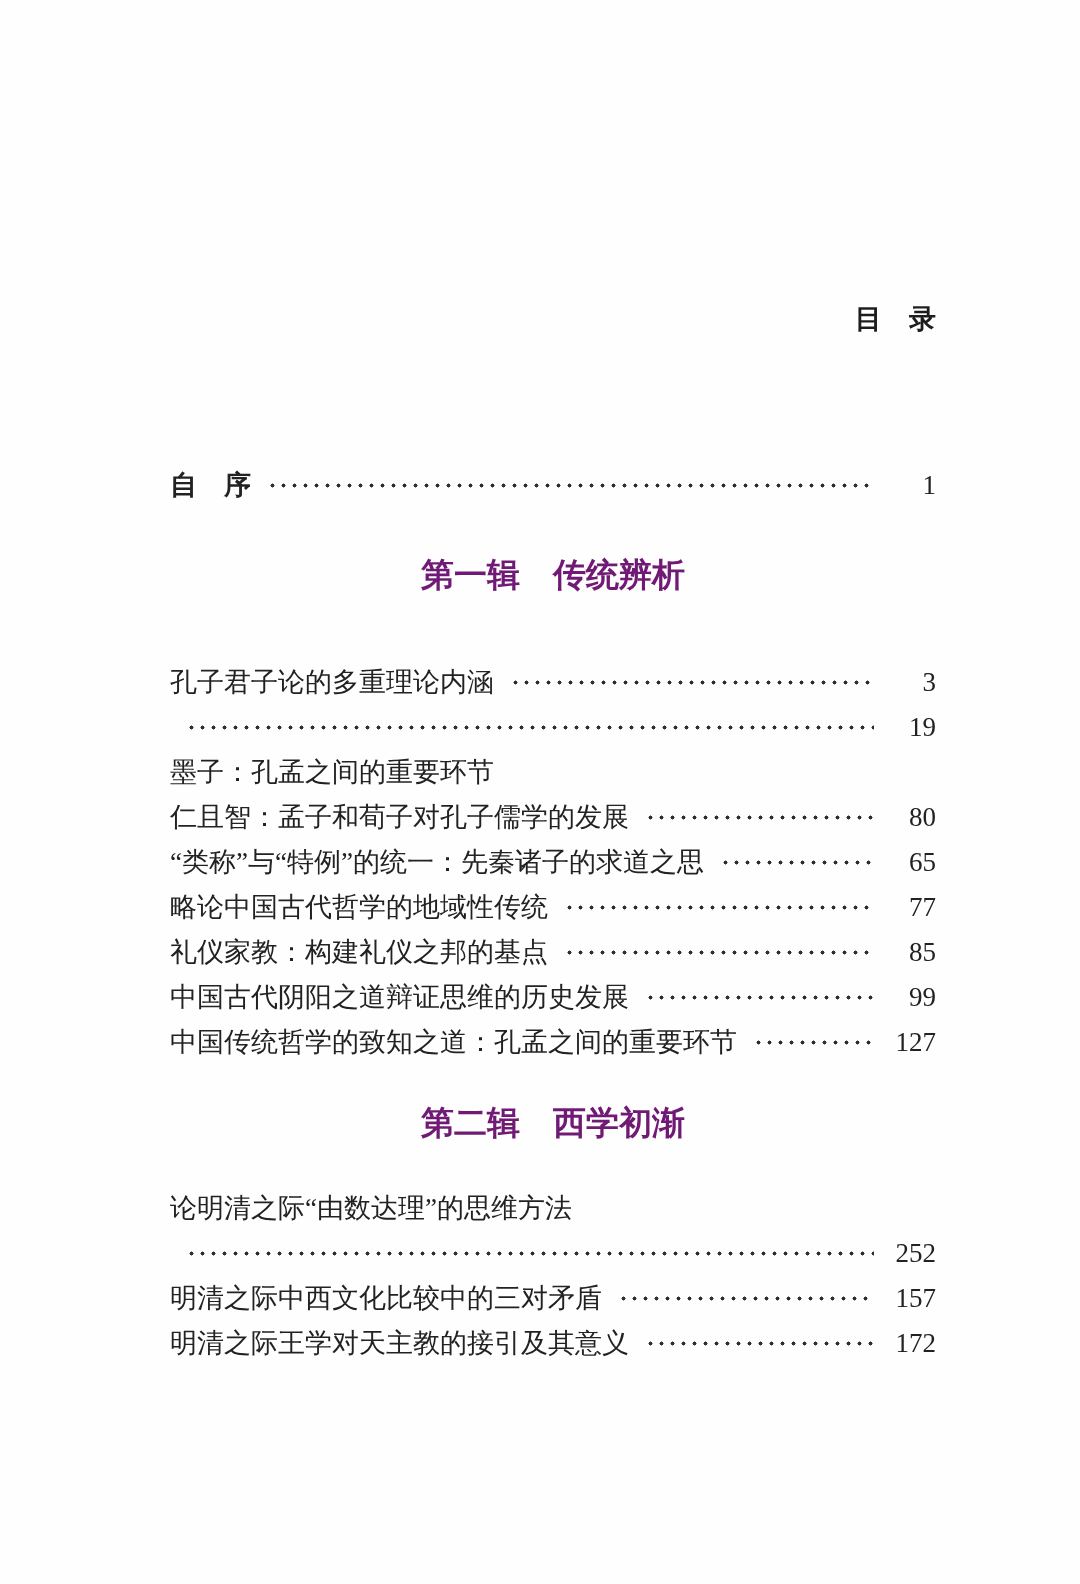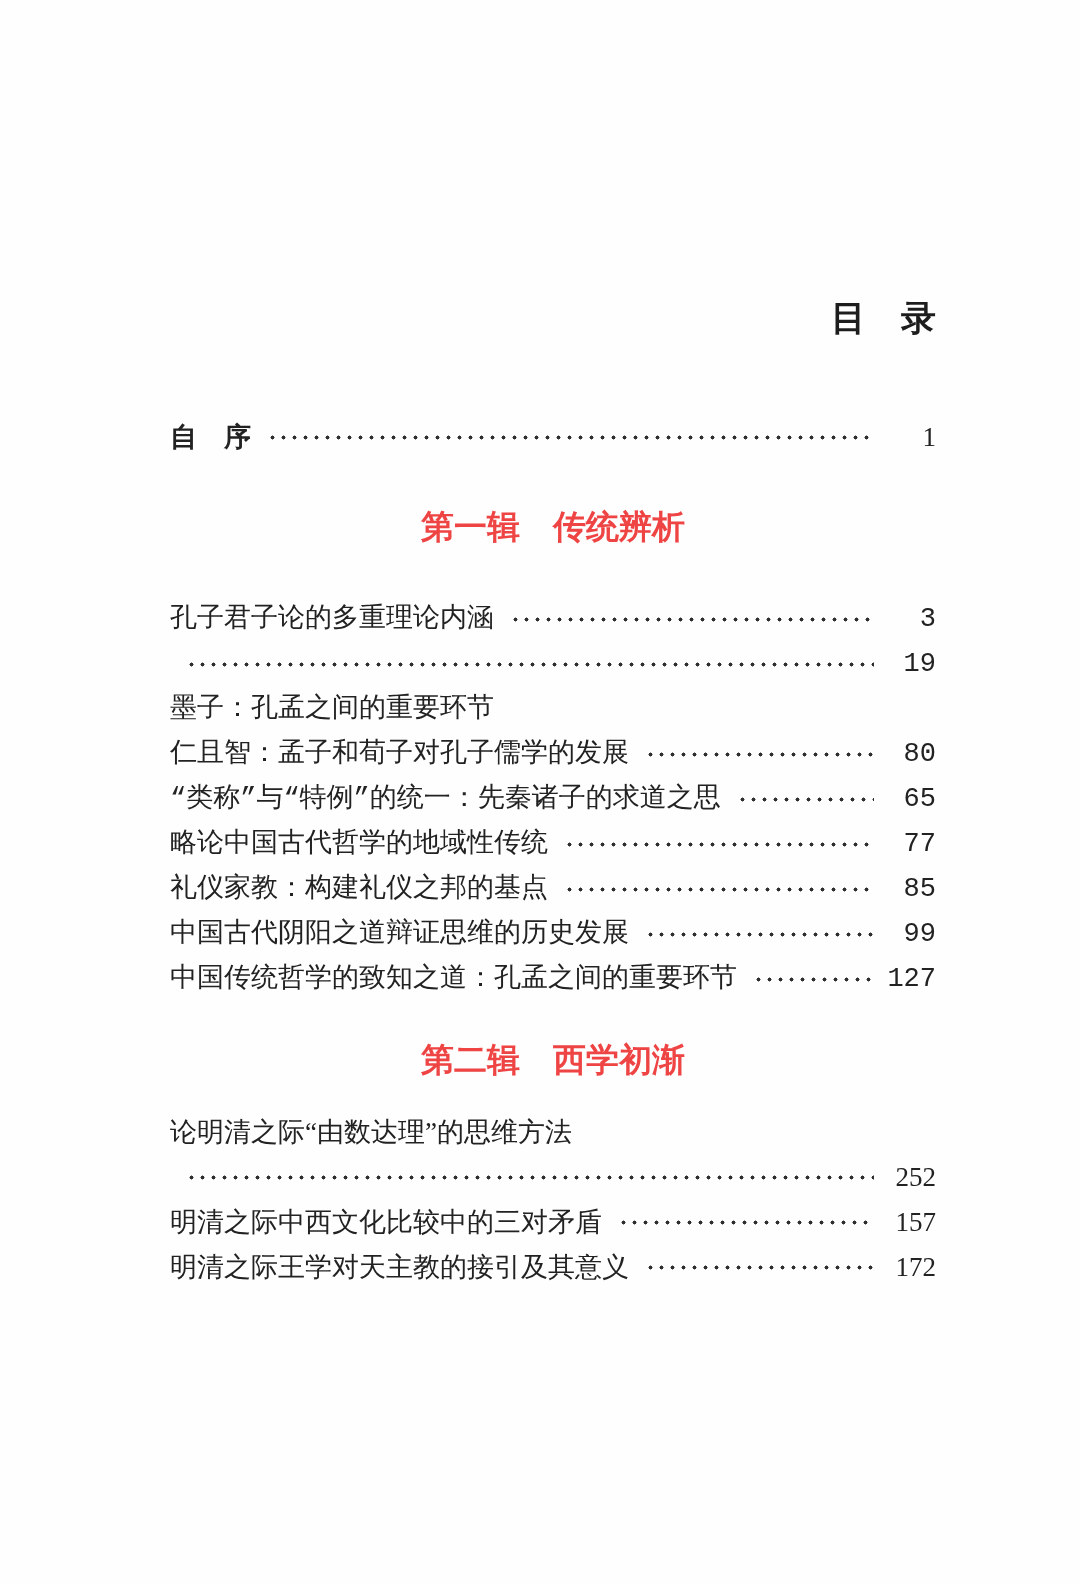--- a/index.html
+++ b/index.html
@@ -18,50 +18,50 @@
   }
   .content {
     position: absolute;
     left: 170px;
     top: 0;
     width: 766px;
   }
   .doc-title {
     margin-top: 295px;
     text-align: right;
-    font-size: 35px;
+    font-size: 27px;
     font-weight: bold;
     line-height: 48px;
     color: #1d1d1d;
   }
   .row {
     display: flex;
     align-items: center;
     height: 45px;
     font-size: 27px;
     line-height: 45px;
     white-space: nowrap;
   }
   .preface-row {
-    margin-top: 72px;
+    margin-top: 120px;
   }
   .preface-row .t {
     font-weight: bold;
   }
   .section-heading {
     text-align: center;
     font-size: 33px;
     font-weight: bold;
     line-height: 45px;
-    color: #ef4444;
+    color: #701a75;
   }
   .heading-1 { margin-top: 45px; }
-  .entries-1 { margin-top: 47px; font-family: Liberation Mono, monospace; }
+  .entries-1 { margin-top: 62px; }
   .heading-2 { margin-top: 36px; }
-  .entries-2 { margin-top: 27px; }
+  .entries-2 { margin-top: 40px; }
   .t {
     flex: 0 0 auto;
     color: #222;
   }
   .sub .t {
     padding-left: 55px;
     font-style: italic;
     font-size: 26px;
   }
   .leader {

